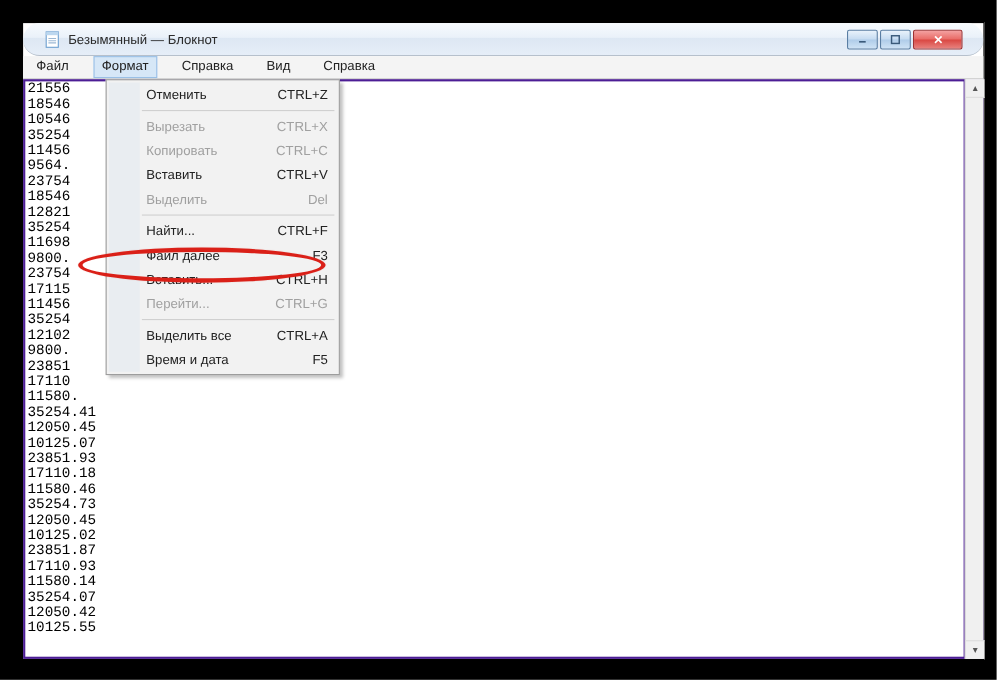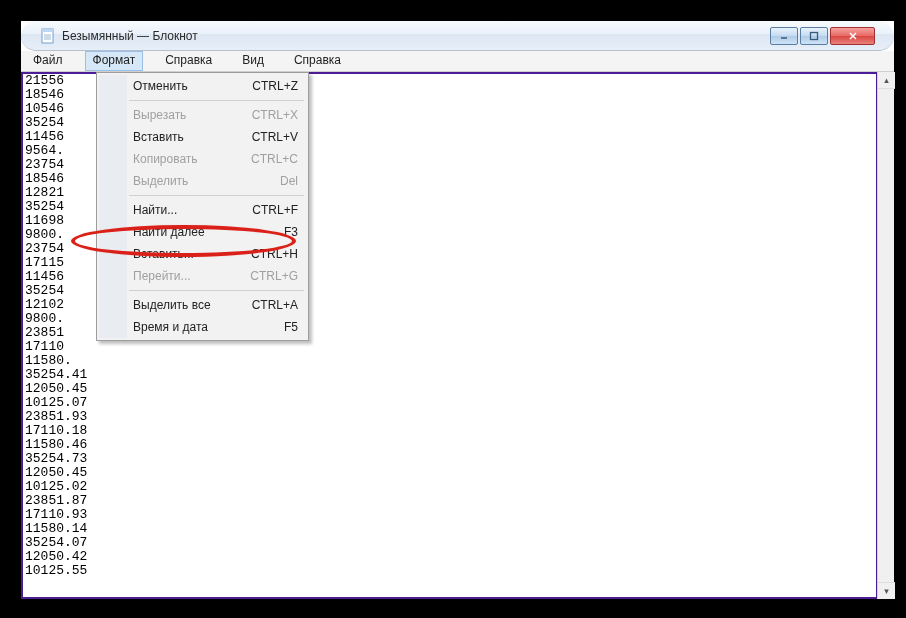--- a/index.html
+++ b/index.html
@@ -143,39 +143,39 @@
     <div class="dd-gutter"></div>
   <div class="dd-item">
         <span>Отменить</span>
         <span class="dd-shortcut">CTRL+Z</span>
       </div>
       <div class="dd-sep"></div>
       <div class="dd-item disabled">
         <span>Вырезать</span>
         <span class="dd-shortcut">CTRL+X</span>
       </div>
+      <div class="dd-item disabled">
+        <span>Копировать</span>
+        <span class="dd-shortcut">CTRL+C</span>
+      </div>
       <div class="dd-item">
         <span>Вставить</span>
         <span class="dd-shortcut">CTRL+V</span>
-      </div>
-      <div class="dd-item disabled">
-        <span>Копировать</span>
-        <span class="dd-shortcut">CTRL+C</span>
       </div>
       <div class="dd-item disabled">
         <span>Выделить</span>
         <span class="dd-shortcut">Del</span>
       </div>
       <div class="dd-sep"></div>
       <div class="dd-item">
         <span>Найти...</span>
         <span class="dd-shortcut">CTRL+F</span>
       </div>
       <div class="dd-item">
-        <span>Найти далее</span>
+        <span>Файл далее</span>
         <span class="dd-shortcut">F3</span>
       </div>
       <div class="dd-item">
         <span>Вставить...</span>
         <span class="dd-shortcut">CTRL+H</span>
       </div>
       <div class="dd-item disabled">
         <span>Перейти...</span>
         <span class="dd-shortcut">CTRL+G</span>
       </div>

